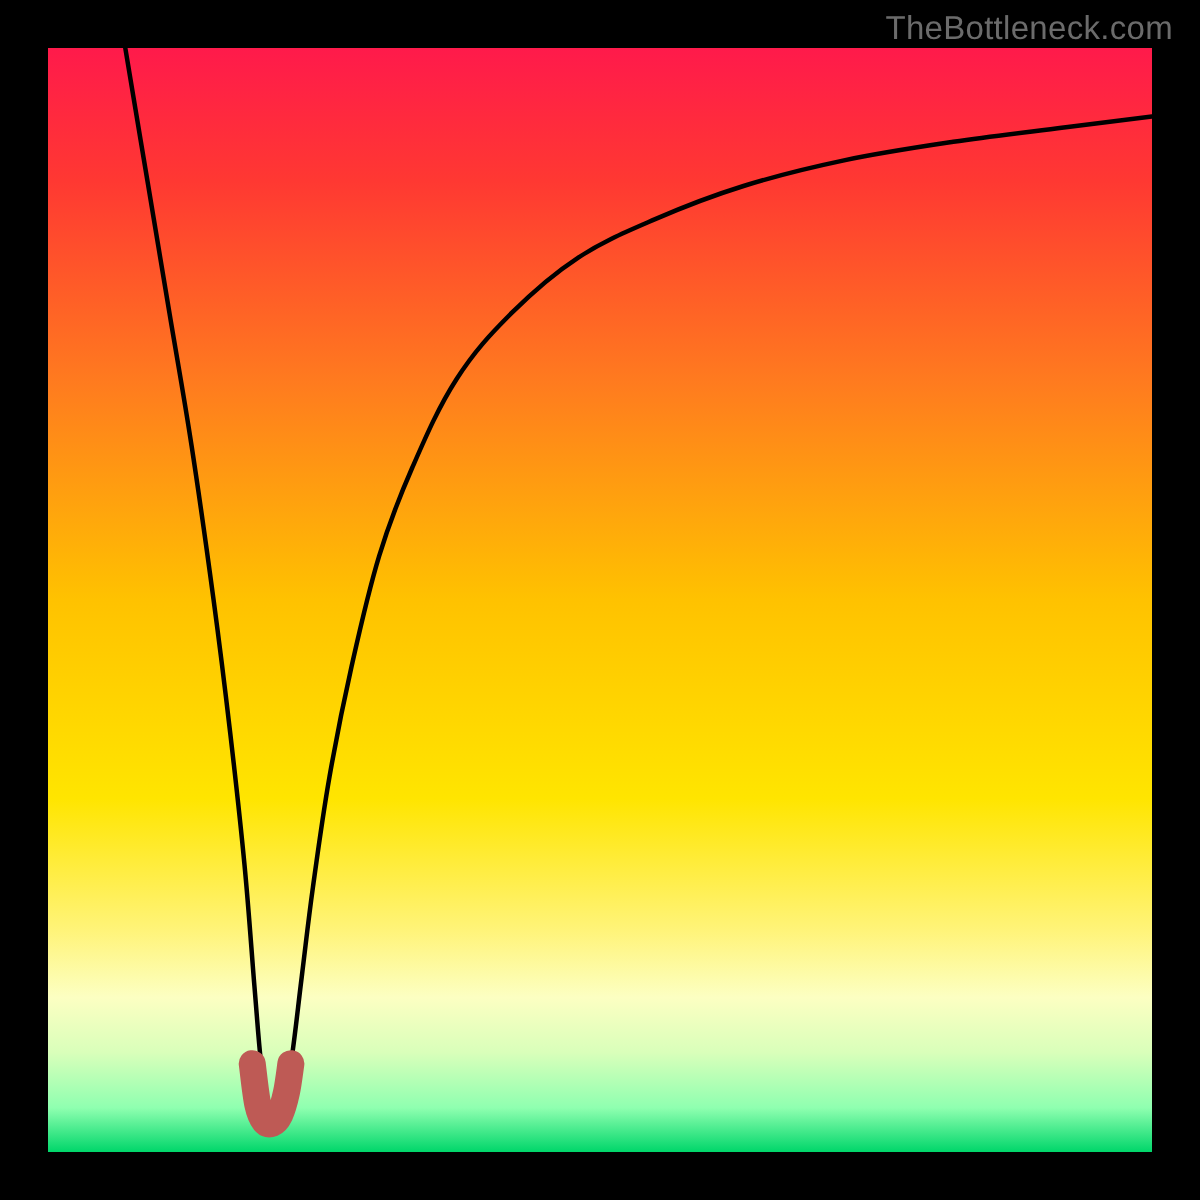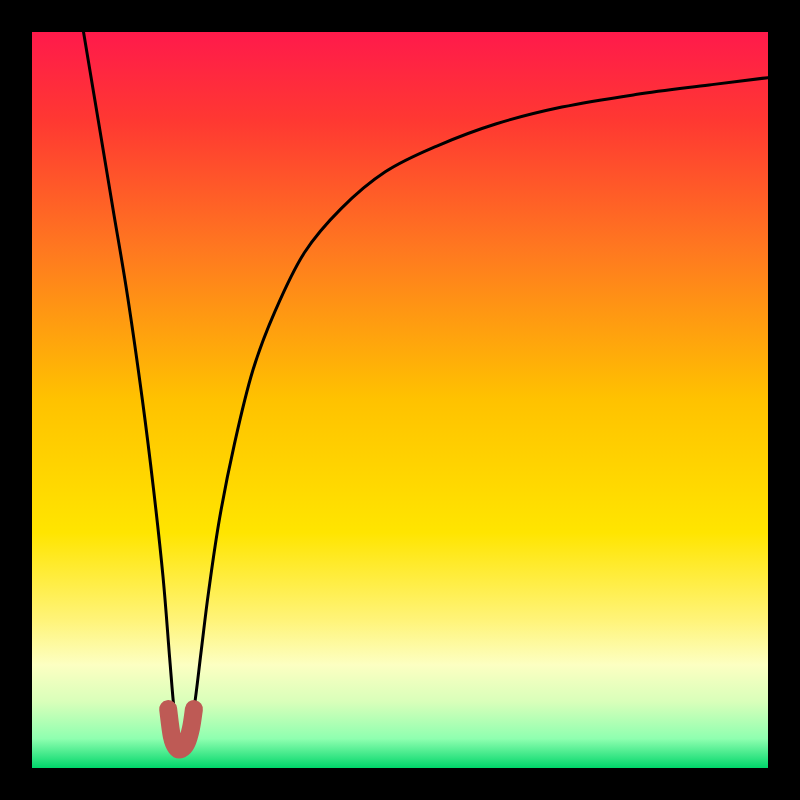--- a/index.html
+++ b/index.html
@@ -34,20 +34,21 @@
     font-size: 22px;
     font-weight: 400;
     letter-spacing: 0.2px;
   }
   svg { display: block; }
 </style>
 </head>
 <body>
 
 <div class="frame">
+  <div class="watermark">TheBottleneck.com</div>
   <div class="plot">
     <svg id="chart-svg" width="736" height="736" viewBox="0 0 736 736" preserveAspectRatio="none">
       <defs>
         <linearGradient id="bg-grad" x1="0" y1="0" x2="0" y2="1">
             <stop offset="0%" stop-color="#ff1a4b"></stop>
             <stop offset="12%" stop-color="#ff3832"></stop>
             <stop offset="30%" stop-color="#ff7a1f"></stop>
             <stop offset="50%" stop-color="#ffc200"></stop>
             <stop offset="68%" stop-color="#ffe500"></stop>
             <stop offset="80%" stop-color="#fff47a"></stop>

